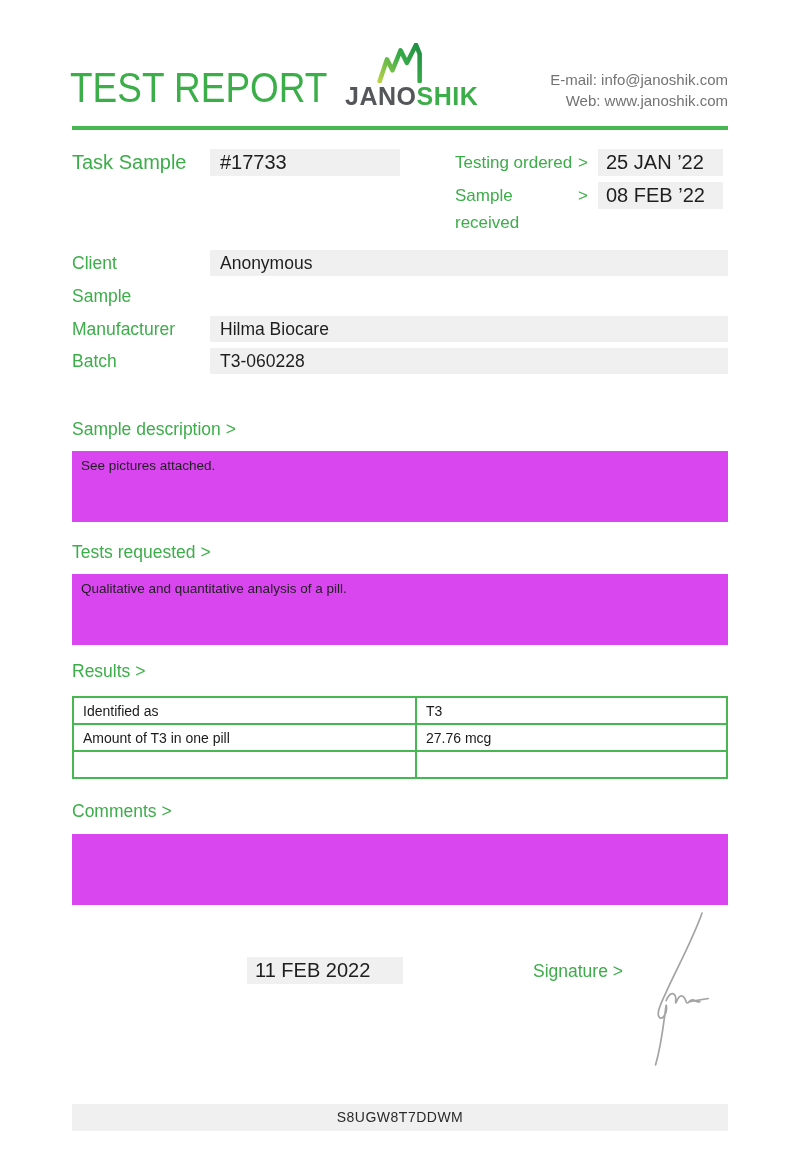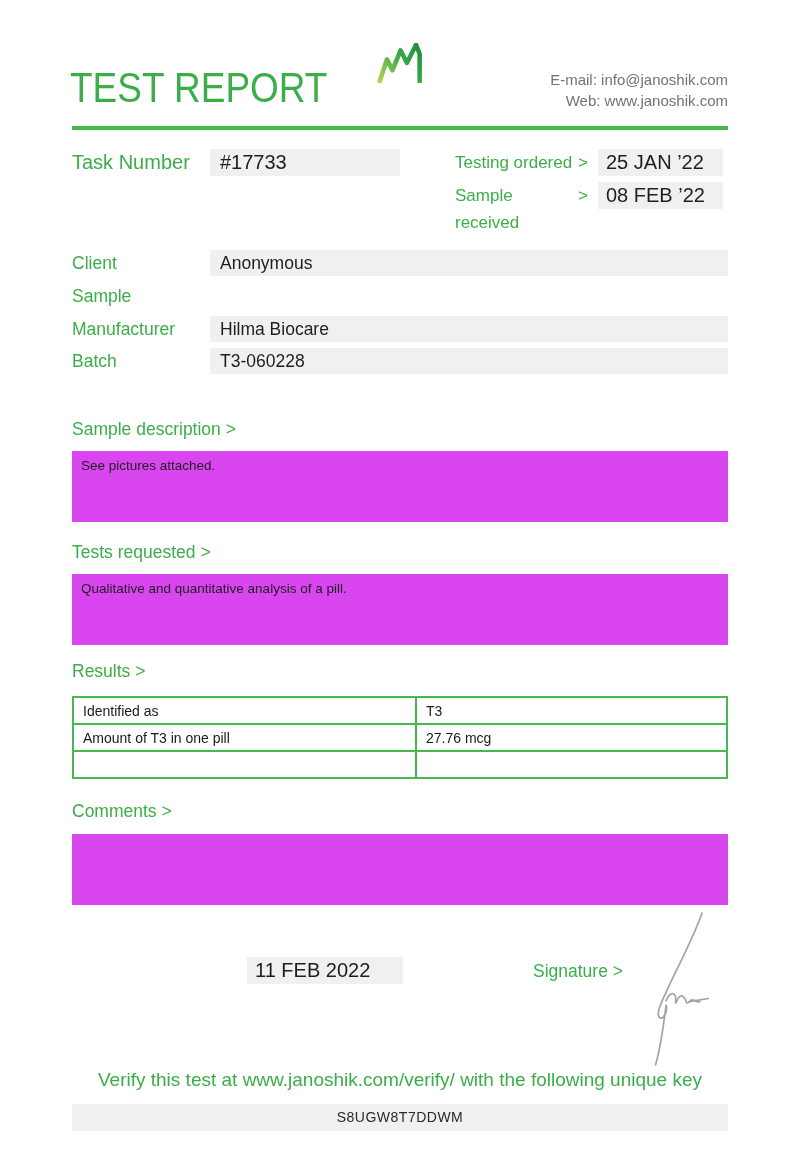--- a/index.html
+++ b/index.html
@@ -88,35 +88,38 @@
     <defs>
       <linearGradient id="lg" x1="0" y1="44" x2="64" y2="0" gradientUnits="userSpaceOnUse">
         <stop offset="0" stop-color="#C4D44B"></stop>
         <stop offset="0.45" stop-color="#3CAE49"></stop>
         <stop offset="1" stop-color="#0E7A3E"></stop>
       </linearGradient>
     </defs>
     <polyline points="3,42 11,18 17,30 26,8 33,22 43,2 47,12 47,42" fill="none" stroke="url(#lg)" stroke-width="5" stroke-linejoin="round" stroke-linecap="round"></polyline>
   </svg>
 
+  <div class="abs logo-word">
+    <span class="jano">JANO</span><span class="shik">SHIK</span>
+  </div>
 
   <div class="abs contact">
     <div>
       <span>E-mail:</span>
       <span>info@janoshik.com</span>
     </div>
     <div>
       <span>Web:</span>
       <span>www.janoshik.com</span>
     </div>
   </div>
 
   <div class="abs header-rule"></div>
 
-  <div class="abs task-label">Task Number</div>
+  <div class="abs task-label">Task Sample</div>
   <div class="abs task-value field">#17733</div>
 
   <div class="abs date-row r1">
     <div class="date-label">
       <span>Testing ordered</span>
       <span>&gt;</span>
     </div>
     <div class="date-value field">25 JAN ’22</div>
   </div>
 
@@ -177,18 +180,17 @@
   <div class="abs signature-label">Signature &gt;</div>
 
   <svg class="abs signature-svg" viewBox="0 0 80 150">
     <g fill="none" stroke="#A3A3A3" stroke-width="1.6" stroke-linecap="round">
       <path d="M58,3 C50,26 34,56 24,78 C19,89 15,97 17,101 C19,106 26,99 24,90 C22,104 20,126 14,147"></path>
       <path d="M24,86 C28,76 34,78 33,87 C33,92 35,79 40,82 C44,85 42,91 46,87 C50,82 52,89 56,87"></path>
       <path d="M46,87 L64,84"></path>
     </g>
   </svg>
 
-  <div class="abs verify-text">Verify this test at www.janoshik.com/verify/ with the following unique key</div>
   <div class="abs key-box field">
     <span>S8UGW8T7DDWM</span>
   </div>
 
 </div>
 
 </body></html>

